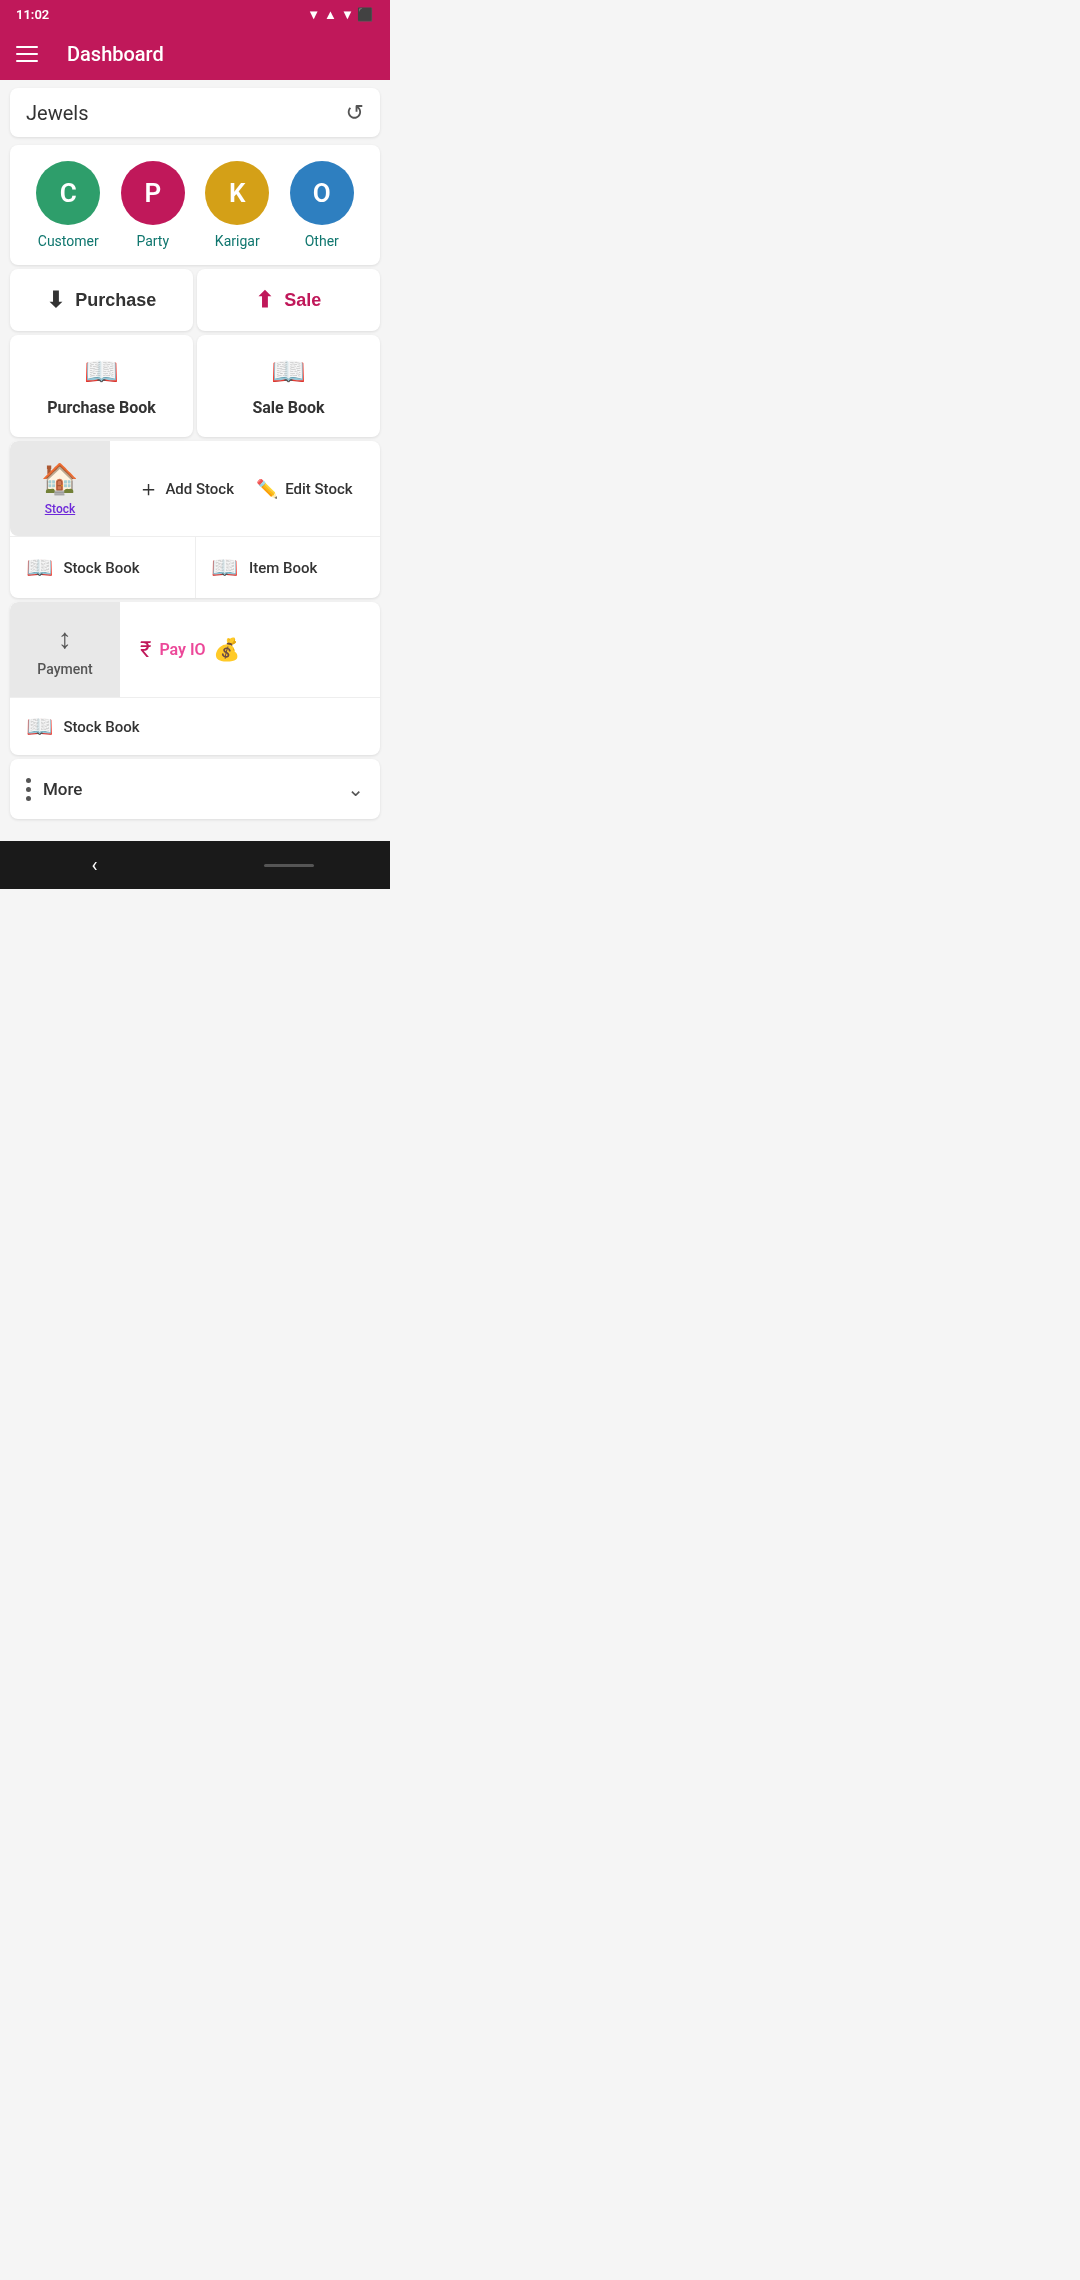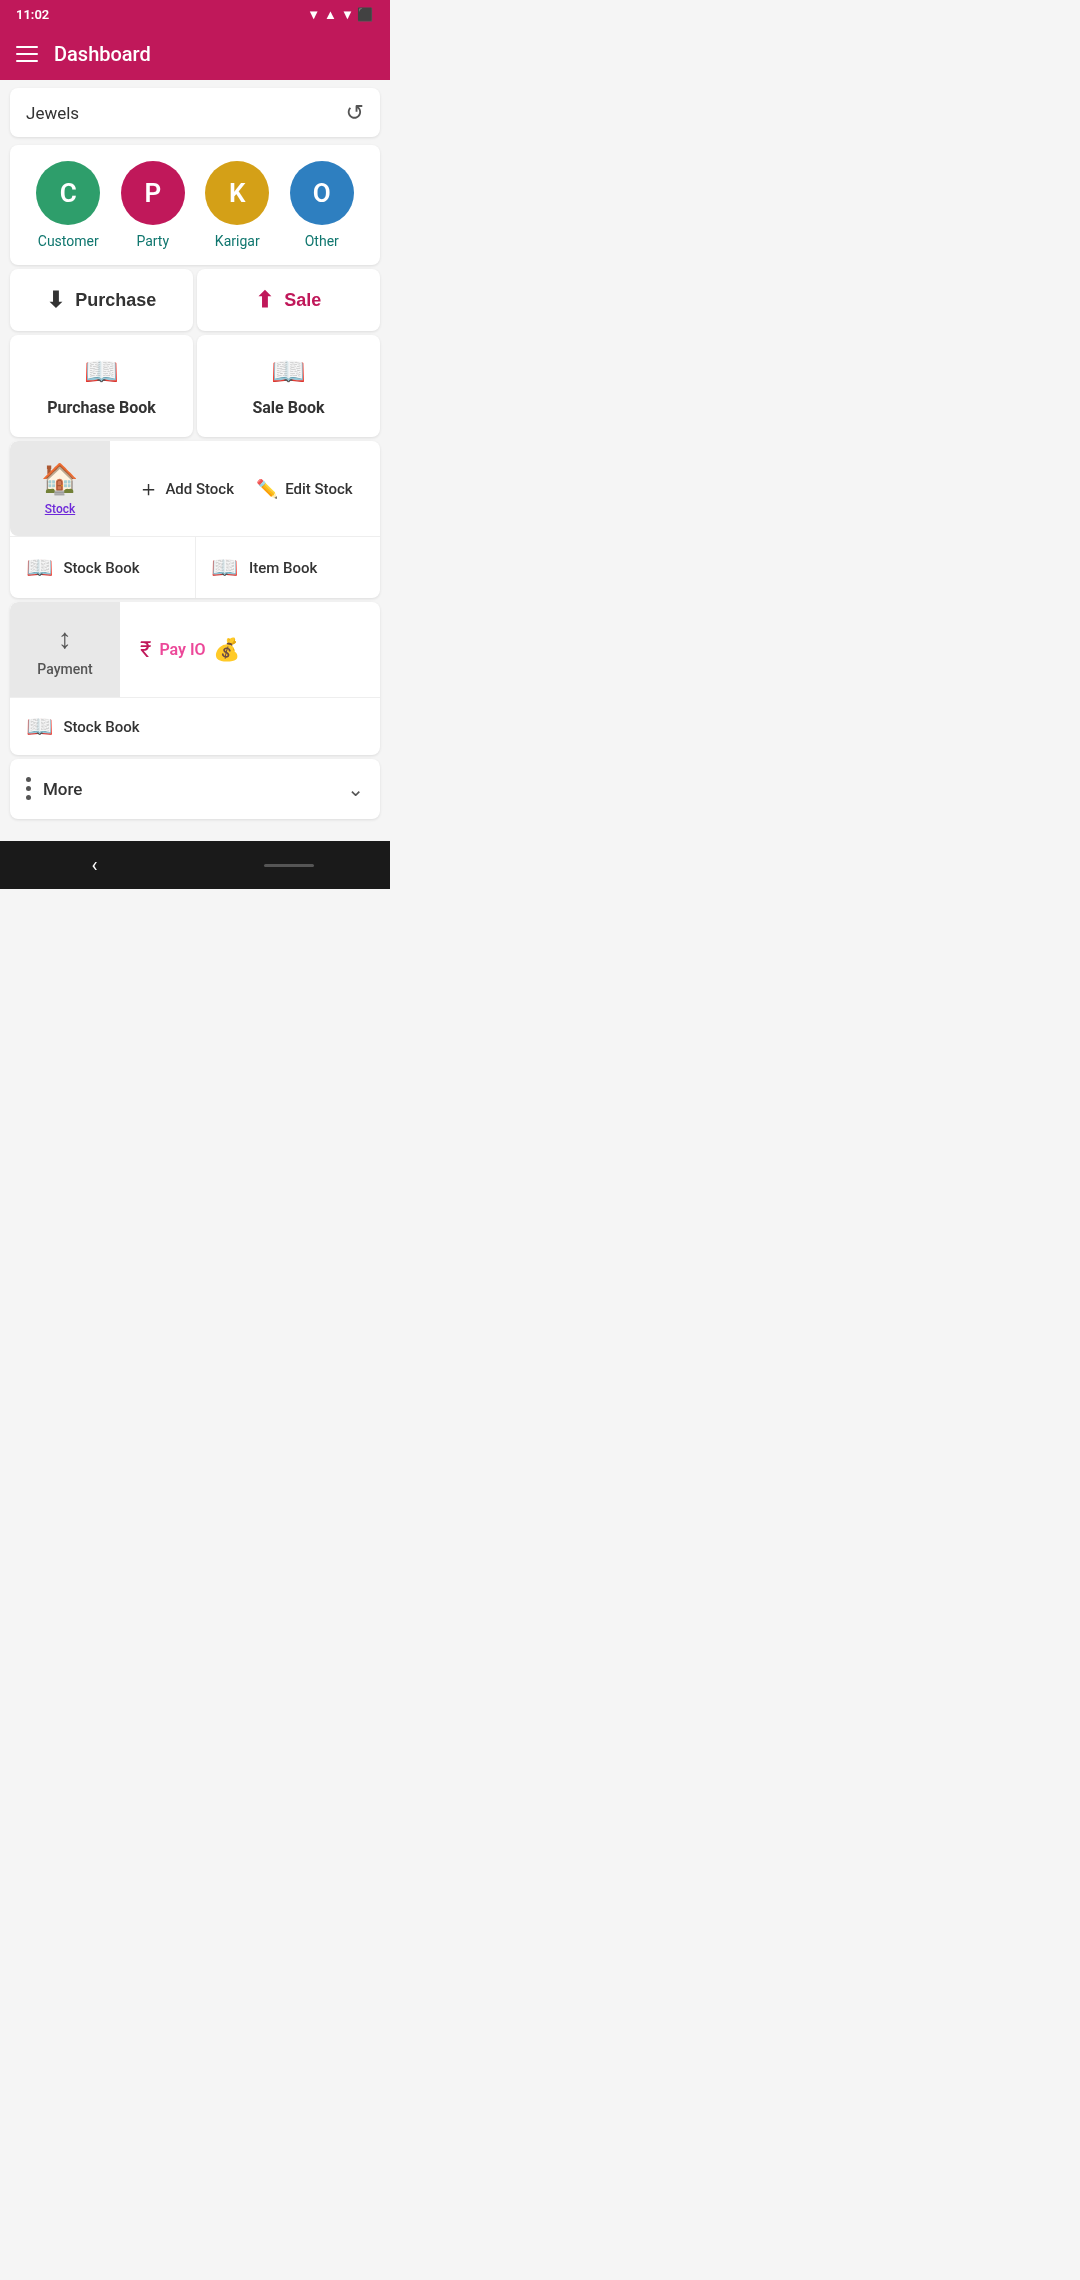--- a/index.html
+++ b/index.html
@@ -29,21 +29,21 @@
       display: flex;
       align-items: center;
       gap: 4px;
     }
 
     .header {
       background: #c0185a;
       display: flex;
       align-items: center;
       padding: 14px 16px;
-      gap: 16px;
+      gap: 29px;
     }
 
     .hamburger {
       display: flex;
       flex-direction: column;
       gap: 5px;
       cursor: pointer;
     }
 
     .hamburger span {
@@ -69,21 +69,21 @@
       background: white;
       border-radius: 8px;
       display: flex;
       align-items: center;
       padding: 12px 16px;
       justify-content: space-between;
       box-shadow: 0 1px 3px rgba(0,0,0,0.1);
     }
 
     .search-bar .search-text {
-      font-size: 17px;
+      font-size: 20px;
       color: #333;
       font-weight: 400;
     }
 
     .search-bar .reload-icon {
       font-size: 22px;
       color: #555;
     }
 
     .contacts-section {
@@ -345,21 +345,21 @@
       border-top: 1px solid #eee;
       cursor: pointer;
     }
 
     .more-section {
       margin: 4px 10px;
       background: white;
       border-radius: 8px;
       box-shadow: 0 1px 3px rgba(0,0,0,0.1);
       display: flex;
-      align-items: flex-start;
+      align-items: center;
       justify-content: space-between;
       padding: 18px 16px;
       cursor: pointer;
     }
 
     .more-left {
       display: flex;
       align-items: center;
       gap: 12px;
     }

